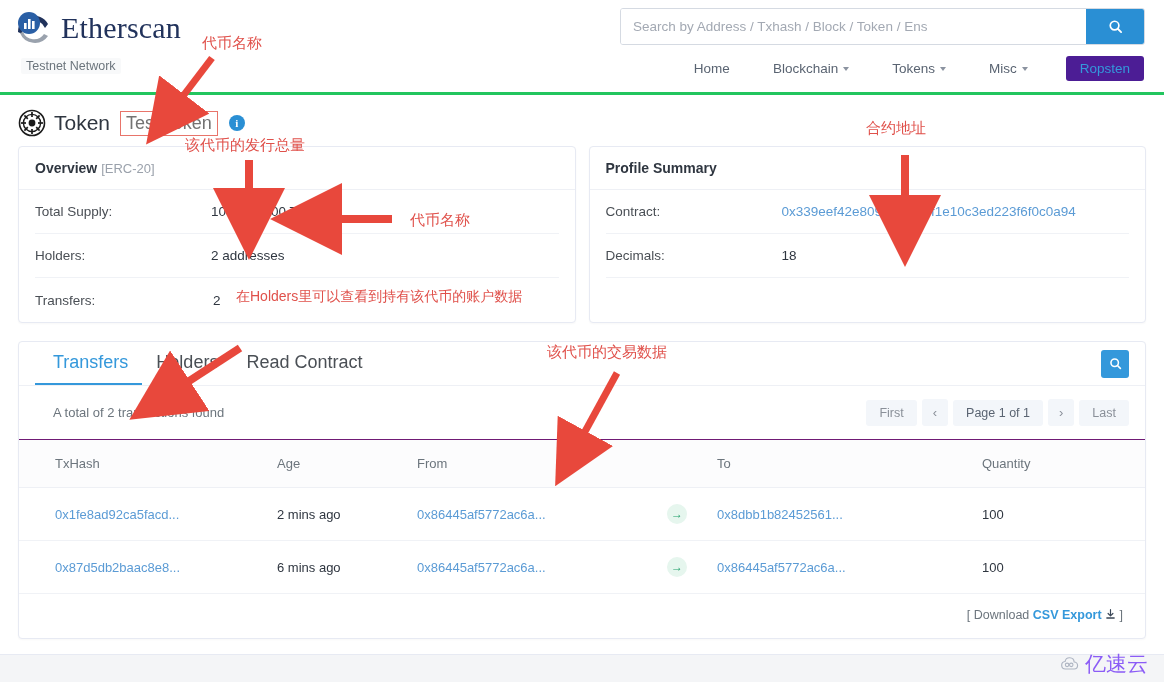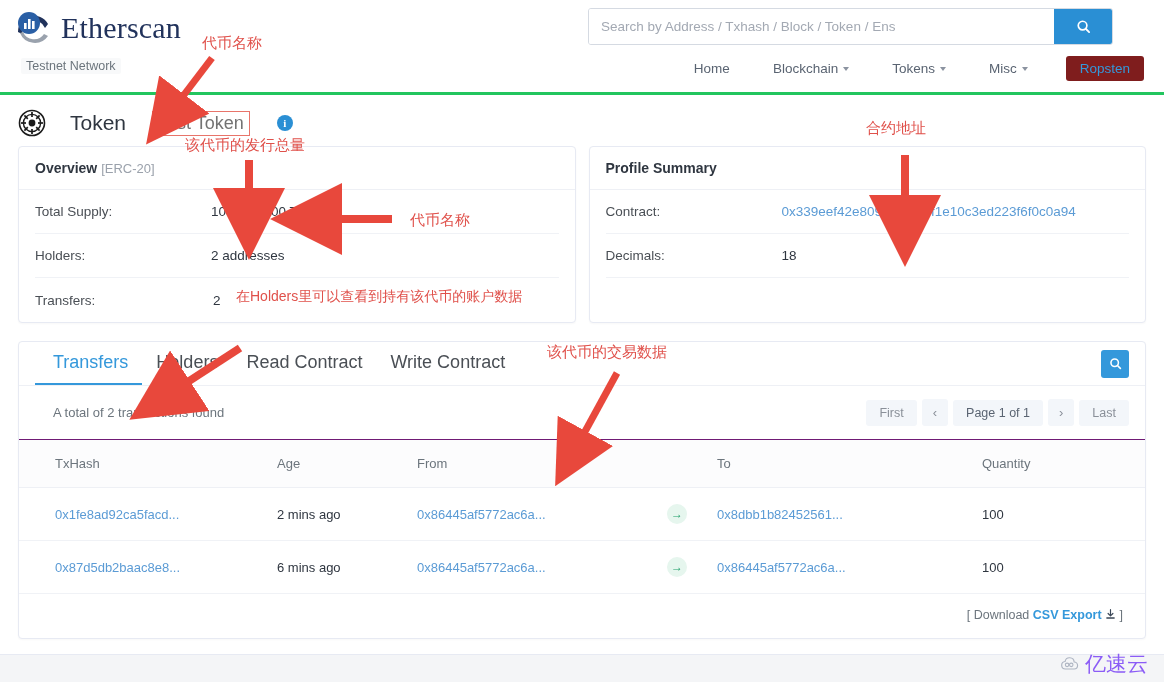--- a/index.html
+++ b/index.html
@@ -30,21 +30,21 @@
     font-family: "Liberation Serif", serif;
     font-size: 30px; color: #21325b; letter-spacing: .2px;
   }
   .testnet-badge {
     position: absolute; left: 21px; top: 58px;
     font-size: 12.5px; color: #6c757d;
     background: #f8f9fa; padding: 1px 5px; border-radius: 2px;
   }
 
   .search-wrap {
-    position: absolute; left: 588px; top: 8px;
+    position: absolute; left: 620px; top: 8px;
     width: 525px; height: 37px;
     display: flex;
     border: 1px solid #d5dae2; border-radius: 3px;
     overflow: hidden; background: #fff; gap: 44px;
   }
   .search-input {
     flex: 1; border: 0; outline: none; padding: 0 12px;
     font-size: 13.5px; color: #4a4f55;
     font-family: "Liberation Sans", sans-serif;
   }
@@ -58,28 +58,28 @@
   .topnav {
     position: absolute; right: 20px; top: 55px;
     display: flex; align-items: center; gap: 9px;
     font-size: 13.5px;
   }
   .topnav a {
     color: #5a6472; text-decoration: none;
     padding: 6px 17px; display: inline-flex; align-items: center; gap: 5px;
     white-space: nowrap;
   }
-  .topnav a:last-child { color: #3498db; background: #7f1d1d; border-radius: 3px; padding: 5px 14px; margin-left: 12px; }
+  .topnav a:last-child { color: #3498db; background: #4c1d95; border-radius: 3px; padding: 5px 14px; margin-left: 12px; }
   .caret { border-left: 3.5px solid transparent; border-right: 3.5px solid transparent; border-top: 4px solid #8b93a0; display:inline-block; }
 
   
   .page { position: relative; background: #ffffff; }
 
   .token-title {
-    display: flex; align-items: center; gap: 24px;
+    display: flex; align-items: center; gap: 8px;
     padding: 14px 4px 0 18px;
   }
   .token-icon { width: 28px; height: 28px; }
   .token-title-text { font-size: 21px; color: #2f3640; font-weight: 400; }
   .token-name-box {
     font-size: 18px; color: #737373;
     border: 1px solid #e8746a; padding: 1px 5px; margin-left: 2px;
   }
   .info-dot {
     width: 16px; height: 16px; border-radius: 50%; background: #2a8fd4;
@@ -307,21 +307,20 @@
     </div>
   </div>
 
   <div class="panel">
 
     <div class="tabs-row">
       <div class="tabs">
         <div class="tab active">Transfers</div>
         <div class="tab">Holders</div>
         <div class="tab">Read Contract</div>
-        <div class="tab">Write Contract</div>
       </div>
       <button class="panel-search-btn">
         <svg width="13" height="13" viewBox="0 0 16 16">
           <circle cx="7" cy="7" r="4.6" fill="none" stroke="#fff" stroke-width="1.9"></circle>
           <line x1="10.4" y1="10.4" x2="14" y2="14" stroke="#fff" stroke-width="2" stroke-linecap="round"></line>
         </svg>
       </button>
     </div>
 
     <div class="panel-toolbar">

